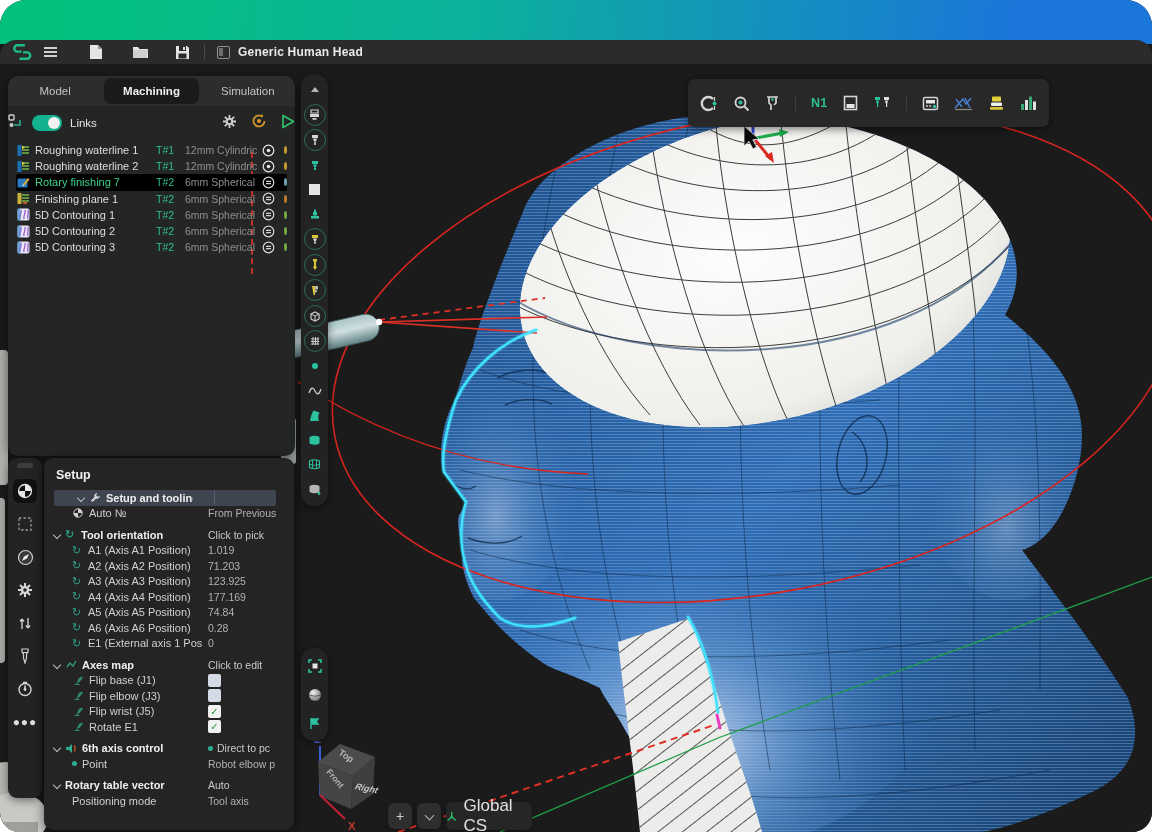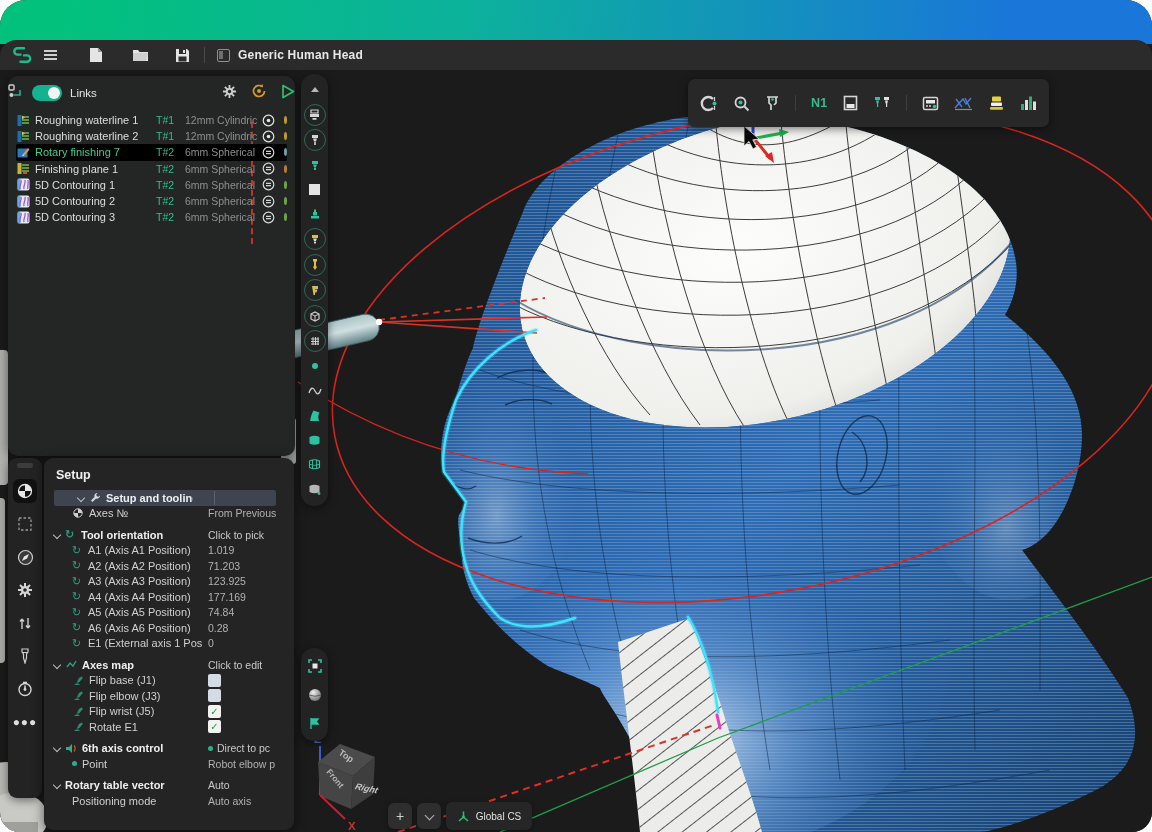--- a/index.html
+++ b/index.html
@@ -1,20 +1,20 @@
 <!DOCTYPE html>
 <html><head>
 <meta charset="utf-8">
 <style>
   html,body{margin:0;padding:0;background:#fff;}
   *{box-sizing:border-box;}
   body{font-family:"Liberation Sans","DejaVu Sans",sans-serif;-webkit-font-smoothing:antialiased;}
   .window{position:relative;width:1152px;height:832px;background:#1b1b1b;border-radius:26px 26px 20px 20px;overflow:hidden;}
   .grad-top{position:absolute;top:0;left:0;right:0;height:44px;background:linear-gradient(95deg,#02c17d 5%,#0cb29b 40%,#1a76d9 88%);}
-  .titlebar{position:absolute;top:40px;left:0;right:0;height:30px;background:#2b2b2b;border-radius:16px 16px 0 0;display:flex;align-items:center;padding:0 8px;color:#d9d9d9;}
+  .titlebar{position:absolute;top:40px;left:0;right:0;height:24px;background:#2b2b2b;border-radius:16px 16px 0 0;display:flex;align-items:center;padding:0 8px;color:#d9d9d9;}
   .titlebar .tb-btn{display:flex;align-items:center;justify-content:center;width:28px;height:24px;border-radius:4px;}
   .tb-sep{width:1px;height:16px;background:#4a4a4a;margin:0 8px;}
   .proj-icon{width:13px;height:13px;border:1.5px solid #8f8f8f;border-radius:2px;margin:0 8px 0 4px;position:relative;}
   .proj-icon::after{content:"";position:absolute;left:1px;top:1px;width:4px;height:8px;background:#6f6f6f;}
   .proj-title{font-size:12px;font-weight:bold;color:#e8e8e8;letter-spacing:.2px;}
   .viewport{position:absolute;top:70px;left:0;right:0;bottom:0;background:#1b1b1b;}
   .viewport svg.scene{position:absolute;left:0;top:0;}
 
   
   .ops-panel{position:absolute;left:8px;top:6px;width:287px;height:380px;background:#242625;border-radius:10px;box-shadow:0 2px 12px rgba(0,0,0,.55);overflow:hidden;}
@@ -80,21 +80,21 @@
   
   .vp-toolbar{position:absolute;left:688px;top:9px;height:48px;background:#282828;border-radius:7px;display:flex;align-items:center;padding:0 12px;gap:15px;box-shadow:0 2px 8px rgba(0,0,0,.5);}
   .vt-ico{display:flex;align-items:center;justify-content:center;color:#c6c6c6;height:18px;}
   .vt-sep{width:1px;height:16px;background:#3e3e3e;}
   .nc-label{color:#2fbf8e;font-weight:bold;font-size:12.5px;letter-spacing:.3px;}
 
   
   .btm-btn{position:absolute;height:26px;background:#2e2e2e;border-radius:6px;color:#cfcfcf;display:flex;align-items:center;justify-content:center;box-shadow:0 1px 5px rgba(0,0,0,.4);}
   .plus-btn{left:388px;top:733px;width:24px;font-size:14px;}
   .chev-btn{left:417px;top:733px;width:24px;}
-  .cs-btn{left:446px;top:732px;width:86px;height:28px;background:#262626;gap:6px;font-size:10px;color:#e0e0e0;}
+  .cs-btn{left:446px;top:732px;width:86px;height:28px;background:#262626;gap:6px;font-size:17px;color:#e0e0e0;}
   .chev-btn .chev{border-color:#b5b5b5;margin-top:-2px;}
 </style>
 </head>
 <body>
 
 <div class="window">
   <div class="grad-top"></div>
 
   <div class="titlebar">
     <span class="tb-btn">
@@ -308,20 +308,25 @@
         <line x1="320" y1="725" x2="345" y2="749" stroke="#c21f3a" stroke-width="2"></line>
         <text x="0" y="0" transform="translate(338,684) rotate(34)" fill="#bdbdbd" font-size="9" font-weight="bold">Top</text>
         <text x="0" y="0" transform="translate(326,702) rotate(50)" fill="#b5b5b5" font-size="8.5" font-weight="bold">Front</text>
         <text x="0" y="0" transform="translate(354,719) rotate(11) skewX(-18)" fill="#c5c5c5" font-size="9" font-weight="bold">Right</text>
         <text x="314" y="673" fill="#4a6ae0" font-size="11.5" font-weight="bold">Z</text>
         <text x="348" y="760" fill="#c0392b" font-size="11.5" font-weight="bold">X</text>
       </g>
     </svg>
 
     <div class="ops-panel">
+      <div class="tabbar">
+        <div class="tab">Model</div>
+        <div class="tab active">Machining</div>
+        <div class="tab">Simulation</div>
+      </div>
       <div class="links-row">
         <span>
           <svg width="16" height="14" viewBox="0 0 16 14">
               <rect x="1" y="1" width="5" height="5" rx="1" fill="none" stroke="#cfcfcf" stroke-width="1.4"></rect>
               <circle cx="3.5" cy="11" r="2" fill="#cfcfcf"></circle>
               <path d="M6 11 H12 V6" fill="none" stroke="#2cae90" stroke-width="1.6"></path>
             </svg>
         </span>
         <span class="toggle"></span>
         <span class="links-label">Links</span>
@@ -557,21 +562,21 @@
         <span class="lab">Setup and tooling</span>
         <span class="val"></span>
       </div>
       <div class="srow child">
         <span class="mini-ico">
             <svg width="10" height="10" viewBox="0 0 10 10">
               <circle cx="5" cy="5" r="4.2" fill="none" stroke="#cfcfcf" stroke-width="1"></circle>
               <path d="M5 5 L5 0.8 A4.2 4.2 0 0 1 9.2 5 Z M5 5 L5 9.2 A4.2 4.2 0 0 1 0.8 5 Z" fill="#cfcfcf"></path>
             </svg>
           </span>
-        <span class="lab">Axes №</span>
+        <span class="lab">Auto №</span>
         <span class="val">From Previous</span>
       </div>
       <div class="sec-gap"></div>
 
       <div class="srow head">
         <span class="chev"></span>
         <span class="rot-ico">↻</span>
         <span class="lab">Tool orientation</span>
         <span class="val">Click to pick</span>
       </div>
@@ -689,21 +694,21 @@
       </div>
       <div class="sec-gap"></div>
 
       <div class="srow head">
         <span class="chev"></span>
         <span class="lab">Rotary table vector</span>
         <span class="val">Auto</span>
       </div>
       <div class="srow child">
         <span class="lab">Positioning mode</span>
-        <span class="val">Auto axis</span>
+        <span class="val">Tool axis</span>
       </div>
     </div>
 
     <div class="rail">
       <span class="rail-item">
           <svg width="8" height="5" viewBox="0 0 8 5">
             <path d="M0 5 L4 0 L8 5 Z" fill="#b5b5b5"></path>
           </svg>
         </span>
       <span class="rail-item ringed">

